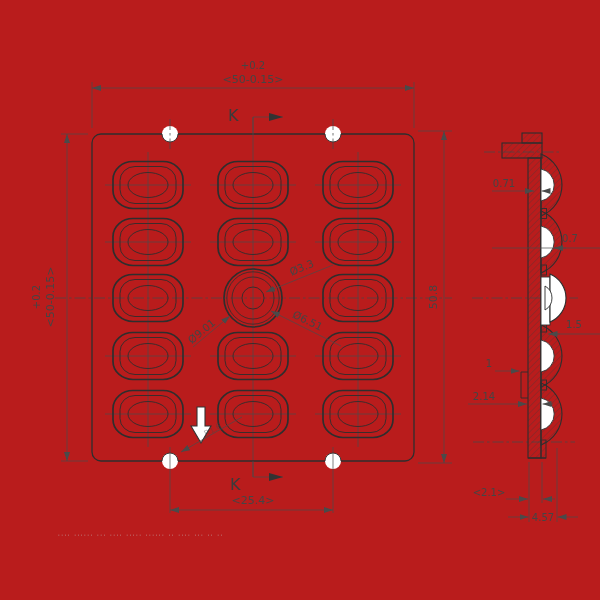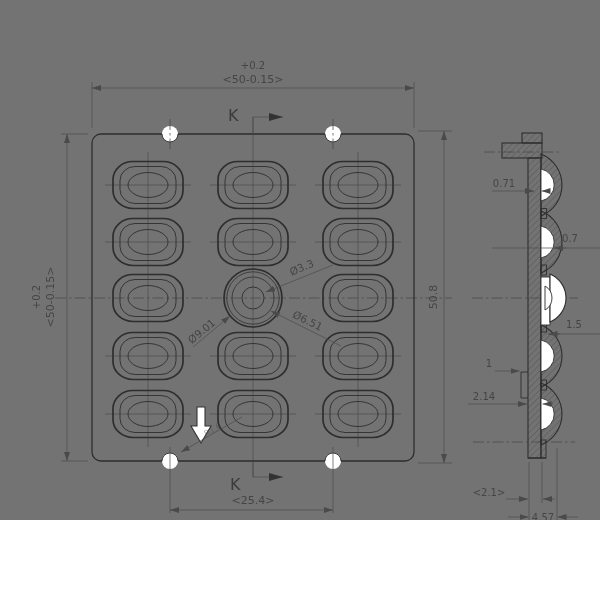--- a/index.html
+++ b/index.html
@@ -1,16 +1,16 @@
 <!DOCTYPE html>
 <html><head>
 <meta charset="utf-8">
 <style>
   html,body{margin:0;padding:0;background:#fff;}
-  #stage{position:relative;width:600px;height:520px;background:#737373;overflow:hidden;
+  #stage{position:relative;width:600px;height:600px;background:#b91c1c;overflow:hidden;
          font-family:"DejaVu Sans",sans-serif;}
   svg{position:absolute;left:0;top:0;}
   text{fill:#454545;font-family:"DejaVu Sans",sans-serif;}
   .t11{font-size:11px;}
   .t10{font-size:10px;}
   .tK{font-size:16px;fill:#3b3b3b;}
   .tdia{font-size:10.5px;}
   .ol{stroke:#2e2e2e;fill:none;}
   .bold{stroke-width:1.7;}
   .thin{stroke-width:0.9;}

